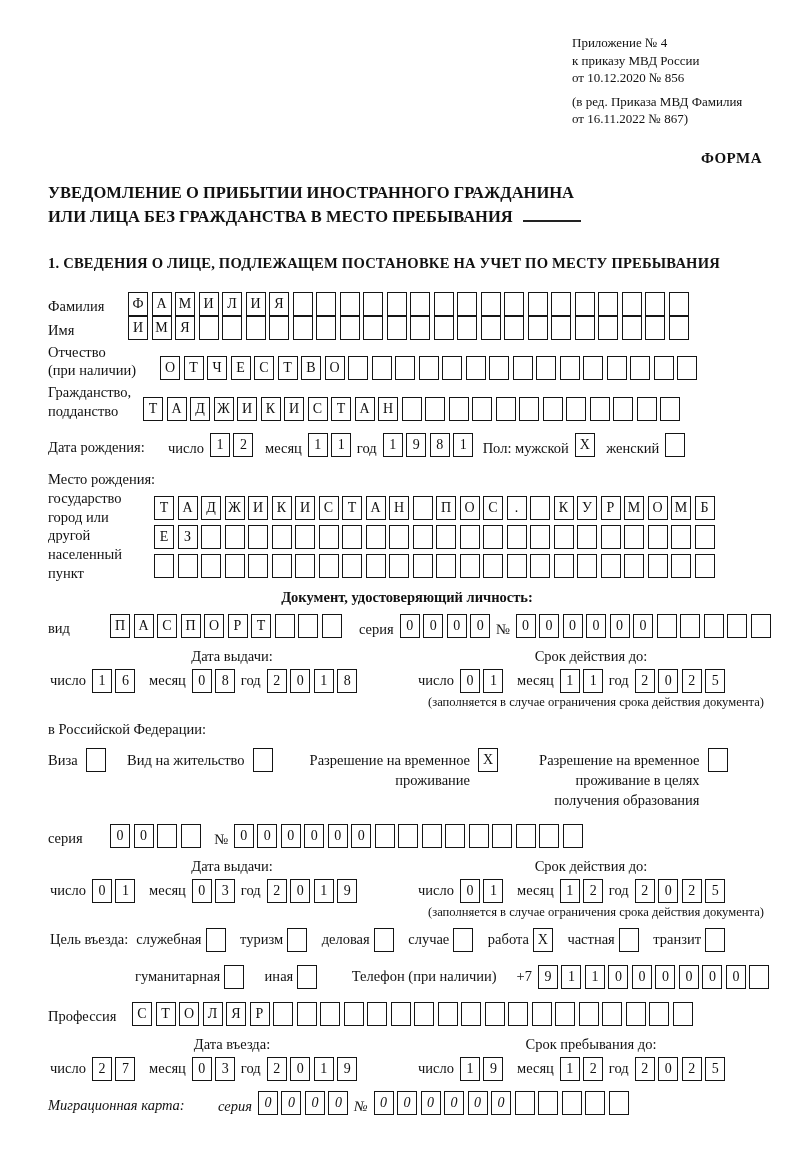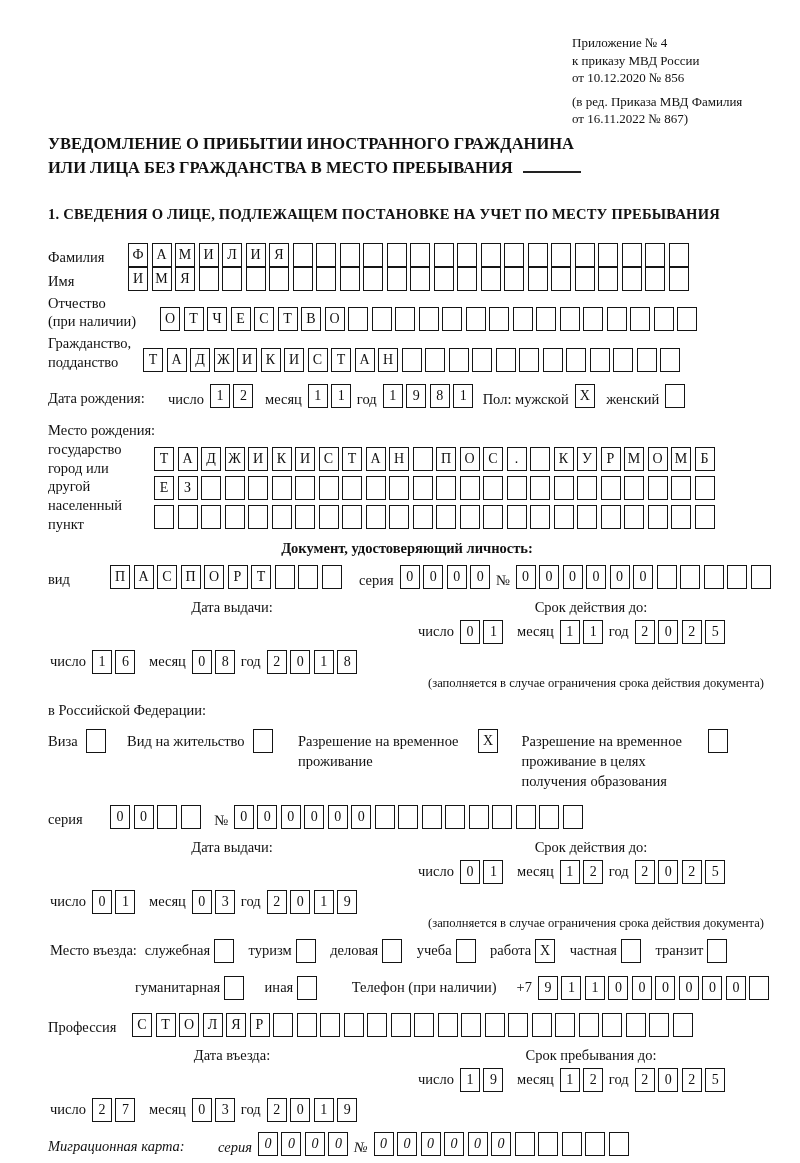--- a/index.html
+++ b/index.html
@@ -23,52 +23,53 @@
 
   .cell{display:inline-block;box-sizing:content-box;width:18px;height:22px;border:1.6px solid #151515;
         margin-right:3.5px;text-align:center;font-size:14px;line-height:22px;background:#fff;}
 
   .inline-lbl{font-size:14.5px;padding:3px 6px 0 2px;white-space:nowrap;}
 
   .doc-heading{text-align:center;font-weight:bold;font-size:14.5px;margin:6px 0 8px 0;}
 
   .dates{display:flex;margin:10px 0 2px 0;}
   .date-col{display:flex;flex-direction:column;}
-  .date-col.left{width:368px;gap:30px;}
+  .date-col.left{width:368px;}
   .date-col.right{flex:1;}
   .date-head{text-align:center;font-size:14.5px;margin-bottom:4px;}
   .date-boxes{display:flex;align-items:flex-start;}
   .note{font-size:12.6px;text-align:right;margin:2px 2px 8px 0;}
 
   .plain{font-size:14.5px;line-height:1.55;}
 
   .opts{display:flex;align-items:flex-start;margin:8px 0 14px 0;}
   .opt{display:flex;align-items:flex-start;}
   .opt .olabel{font-size:14.5px;padding-top:3px;line-height:1.35;}
-  .opt .centered{text-align:left;}
+  .opt .centered{text-align:right;}
   .opt .obox{margin-left:8px;}
 
   .purpose{display:flex;align-items:flex-start;margin-bottom:9px;flex-wrap:nowrap;}
   .purpose .p-item{display:flex;align-items:flex-start;margin-right:9px;}
   .purpose .p-item .inline-lbl{padding-right:4px;}
 </style>
 </head>
 <body>
 
 <div class="page">
 
   <div class="hdr-note">
     <div>Приложение № 4</div>
     <div>к приказу МВД России</div>
     <div>от 10.12.2020 № 856</div>
     <div class="grp2">
       <div>(в ред. Приказа МВД Фамилия</div>
       <div>от 16.11.2022 № 867)</div>
     </div>
   </div>
+  <div class="forma">ФОРМА</div>
 
   <div class="title">
     <div>УВЕДОМЛЕНИЕ О ПРИБЫТИИ ИНОСТРАННОГО ГРАЖДАНИНА</div>
     <div><span>ИЛИ ЛИЦА БЕЗ ГРАЖДАНСТВА В МЕСТО ПРЕБЫВАНИЯ</span><span class="uline"></span></div>
   </div>
 
   <div class="sec-heading">1. СВЕДЕНИЯ О ЛИЦЕ, ПОДЛЕЖАЩЕМ ПОСТАНОВКЕ НА УЧЕТ ПО МЕСТУ ПРЕБЫВАНИЯ</div>
 
   <div class="frow">
     <div class="flabel w80">Фамилия</div>
@@ -490,35 +491,35 @@
             <span class="cell">0</span>
             <span class="cell">2</span>
             <span class="cell">5</span>
           </div>
       </div>
     </div>
   </div>
   <div class="note">(заполняется в случае ограничения срока действия документа)</div>
 
   <div class="purpose">
-    <span class="inline-lbl">Место въезда:</span>
+    <span class="inline-lbl">Цель въезда:</span>
     <div class="p-item">
         <span class="inline-lbl">служебная</span>
         <div><span class="cell"></span></div>
       </div>
     <div class="p-item">
         <span class="inline-lbl">туризм</span>
         <div><span class="cell"></span></div>
       </div>
     <div class="p-item">
         <span class="inline-lbl">деловая</span>
         <div><span class="cell"></span></div>
       </div>
     <div class="p-item">
-        <span class="inline-lbl">учеба</span>
+        <span class="inline-lbl">случае</span>
         <div><span class="cell"></span></div>
       </div>
     <div class="p-item">
         <span class="inline-lbl">работа</span>
         <div><span class="cell">X</span></div>
       </div>
     <div class="p-item">
         <span class="inline-lbl">частная</span>
         <div><span class="cell"></span></div>
       </div>

